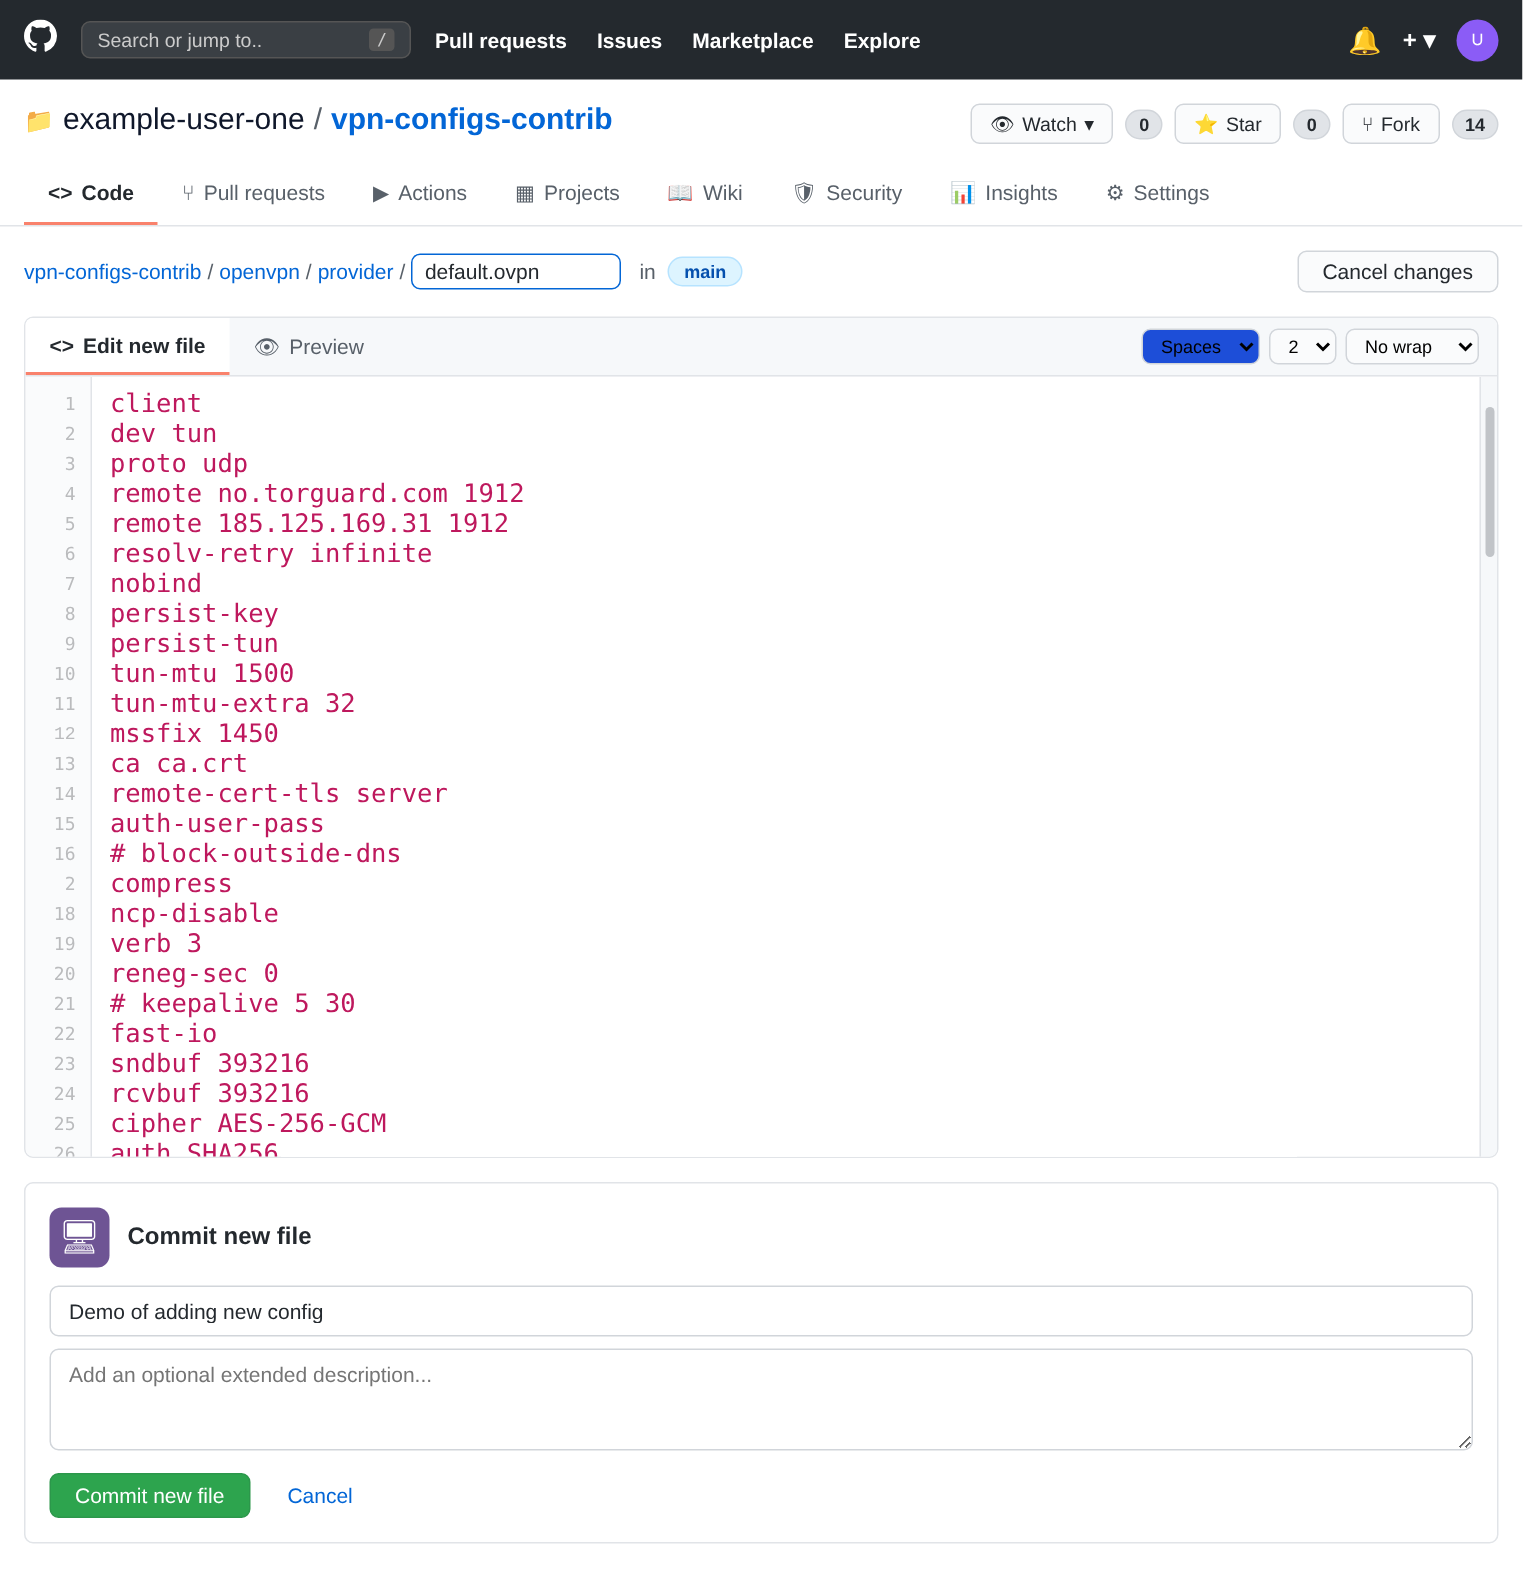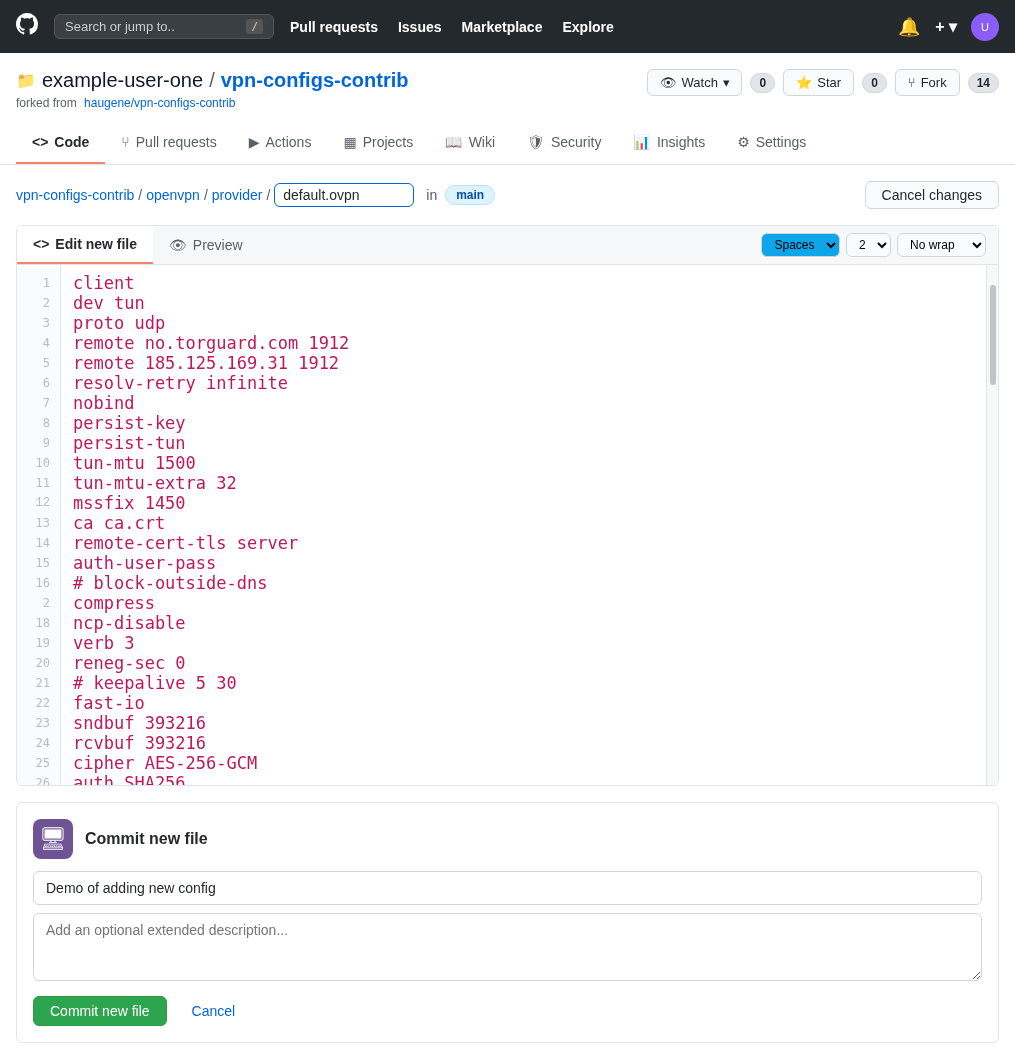--- a/index.html
+++ b/index.html
@@ -32,24 +32,20 @@
 </nav>
 
 <div style="padding:16px 16px 0 16px;">
   <div style="display:flex;align-items:flex-start;justify-content:space-between;">
     <div>
       <div style="display:flex;align-items:center;gap:6px;font-size:20px;margin-bottom:4px;">
         <span style="font-size:16px;">📁</span>
         <a style="color:#0f172a;text-decoration:none;">example-user-one</a>
         <span style="color:#586069;">/</span>
         <a style="color:#0366d6;text-decoration:none;font-weight:600;">vpn-configs-contrib</a>
-      </div>
-      <div style="font-size:12px;color:#586069;">
-        <span>forked from</span>
-        <a style="color:#0366d6;text-decoration:none;margin-left:4px;">haugene/vpn-configs-contrib</a>
       </div>
     </div>
     <div style="display:flex;gap:8px;align-items:center;">
       <button style="display:inline-flex;align-items:center;gap:5px;padding:5px 12px;font-size:13px;border:1px solid #d1d5da;border-radius:6px;background:#fafbfc;cursor:pointer;color:#24292e;">
         <span>👁</span>
         <span>Watch</span>
         <span>▾</span>
       </button>
       <span style="background:#e1e4e8;border-radius:20px;padding:2px 8px;font-size:12px;font-weight:600;border:1px solid #d1d5da;cursor:pointer;">0</span>
       <button style="display:inline-flex;align-items:center;gap:5px;padding:5px 12px;font-size:13px;border:1px solid #d1d5da;border-radius:6px;background:#fafbfc;cursor:pointer;color:#24292e;">
@@ -120,21 +116,21 @@
   <div style="display:flex;align-items:center;background:#f6f8fa;border-bottom:1px solid #e1e4e8;">
     <div style="display:flex;align-items:center;gap:6px;padding:10px 16px;font-size:14px;cursor:pointer;color:#24292e;font-weight:600;background:#fff;border-bottom:2px solid #f9826c;">
       <span>&lt;&gt;</span>
       <span>Edit new file</span>
     </div>
     <div style="display:flex;align-items:center;gap:6px;padding:10px 16px;font-size:14px;cursor:pointer;color:#586069;">
       <span>👁</span>
       <span>Preview</span>
     </div>
     <div style="margin-left:auto;display:flex;gap:6px;padding:6px 12px;align-items:center;">
-      <select style="padding:3px 8px;font-size:12px;border:1px solid #d1d5da;border-radius:6px;background:#0ea5e9;cursor:pointer;text-align:center;">
+      <select style="padding:3px 8px;font-size:12px;border:1px solid #d1d5da;border-radius:6px;background:#1d4ed8;cursor:pointer;">
         <option>Spaces</option>
         <option>Tabs</option>
       </select>
       <select style="padding:3px 8px;font-size:12px;border:1px solid #d1d5da;border-radius:6px;background:#fafbfc;cursor:pointer;">
         <option>2</option>
         <option>4</option>
       </select>
       <select style="padding:3px 8px;font-size:12px;border:1px solid #d1d5da;border-radius:6px;background:#fafbfc;cursor:pointer;">
         <option>No wrap</option>
         <option>Soft wrap</option>

